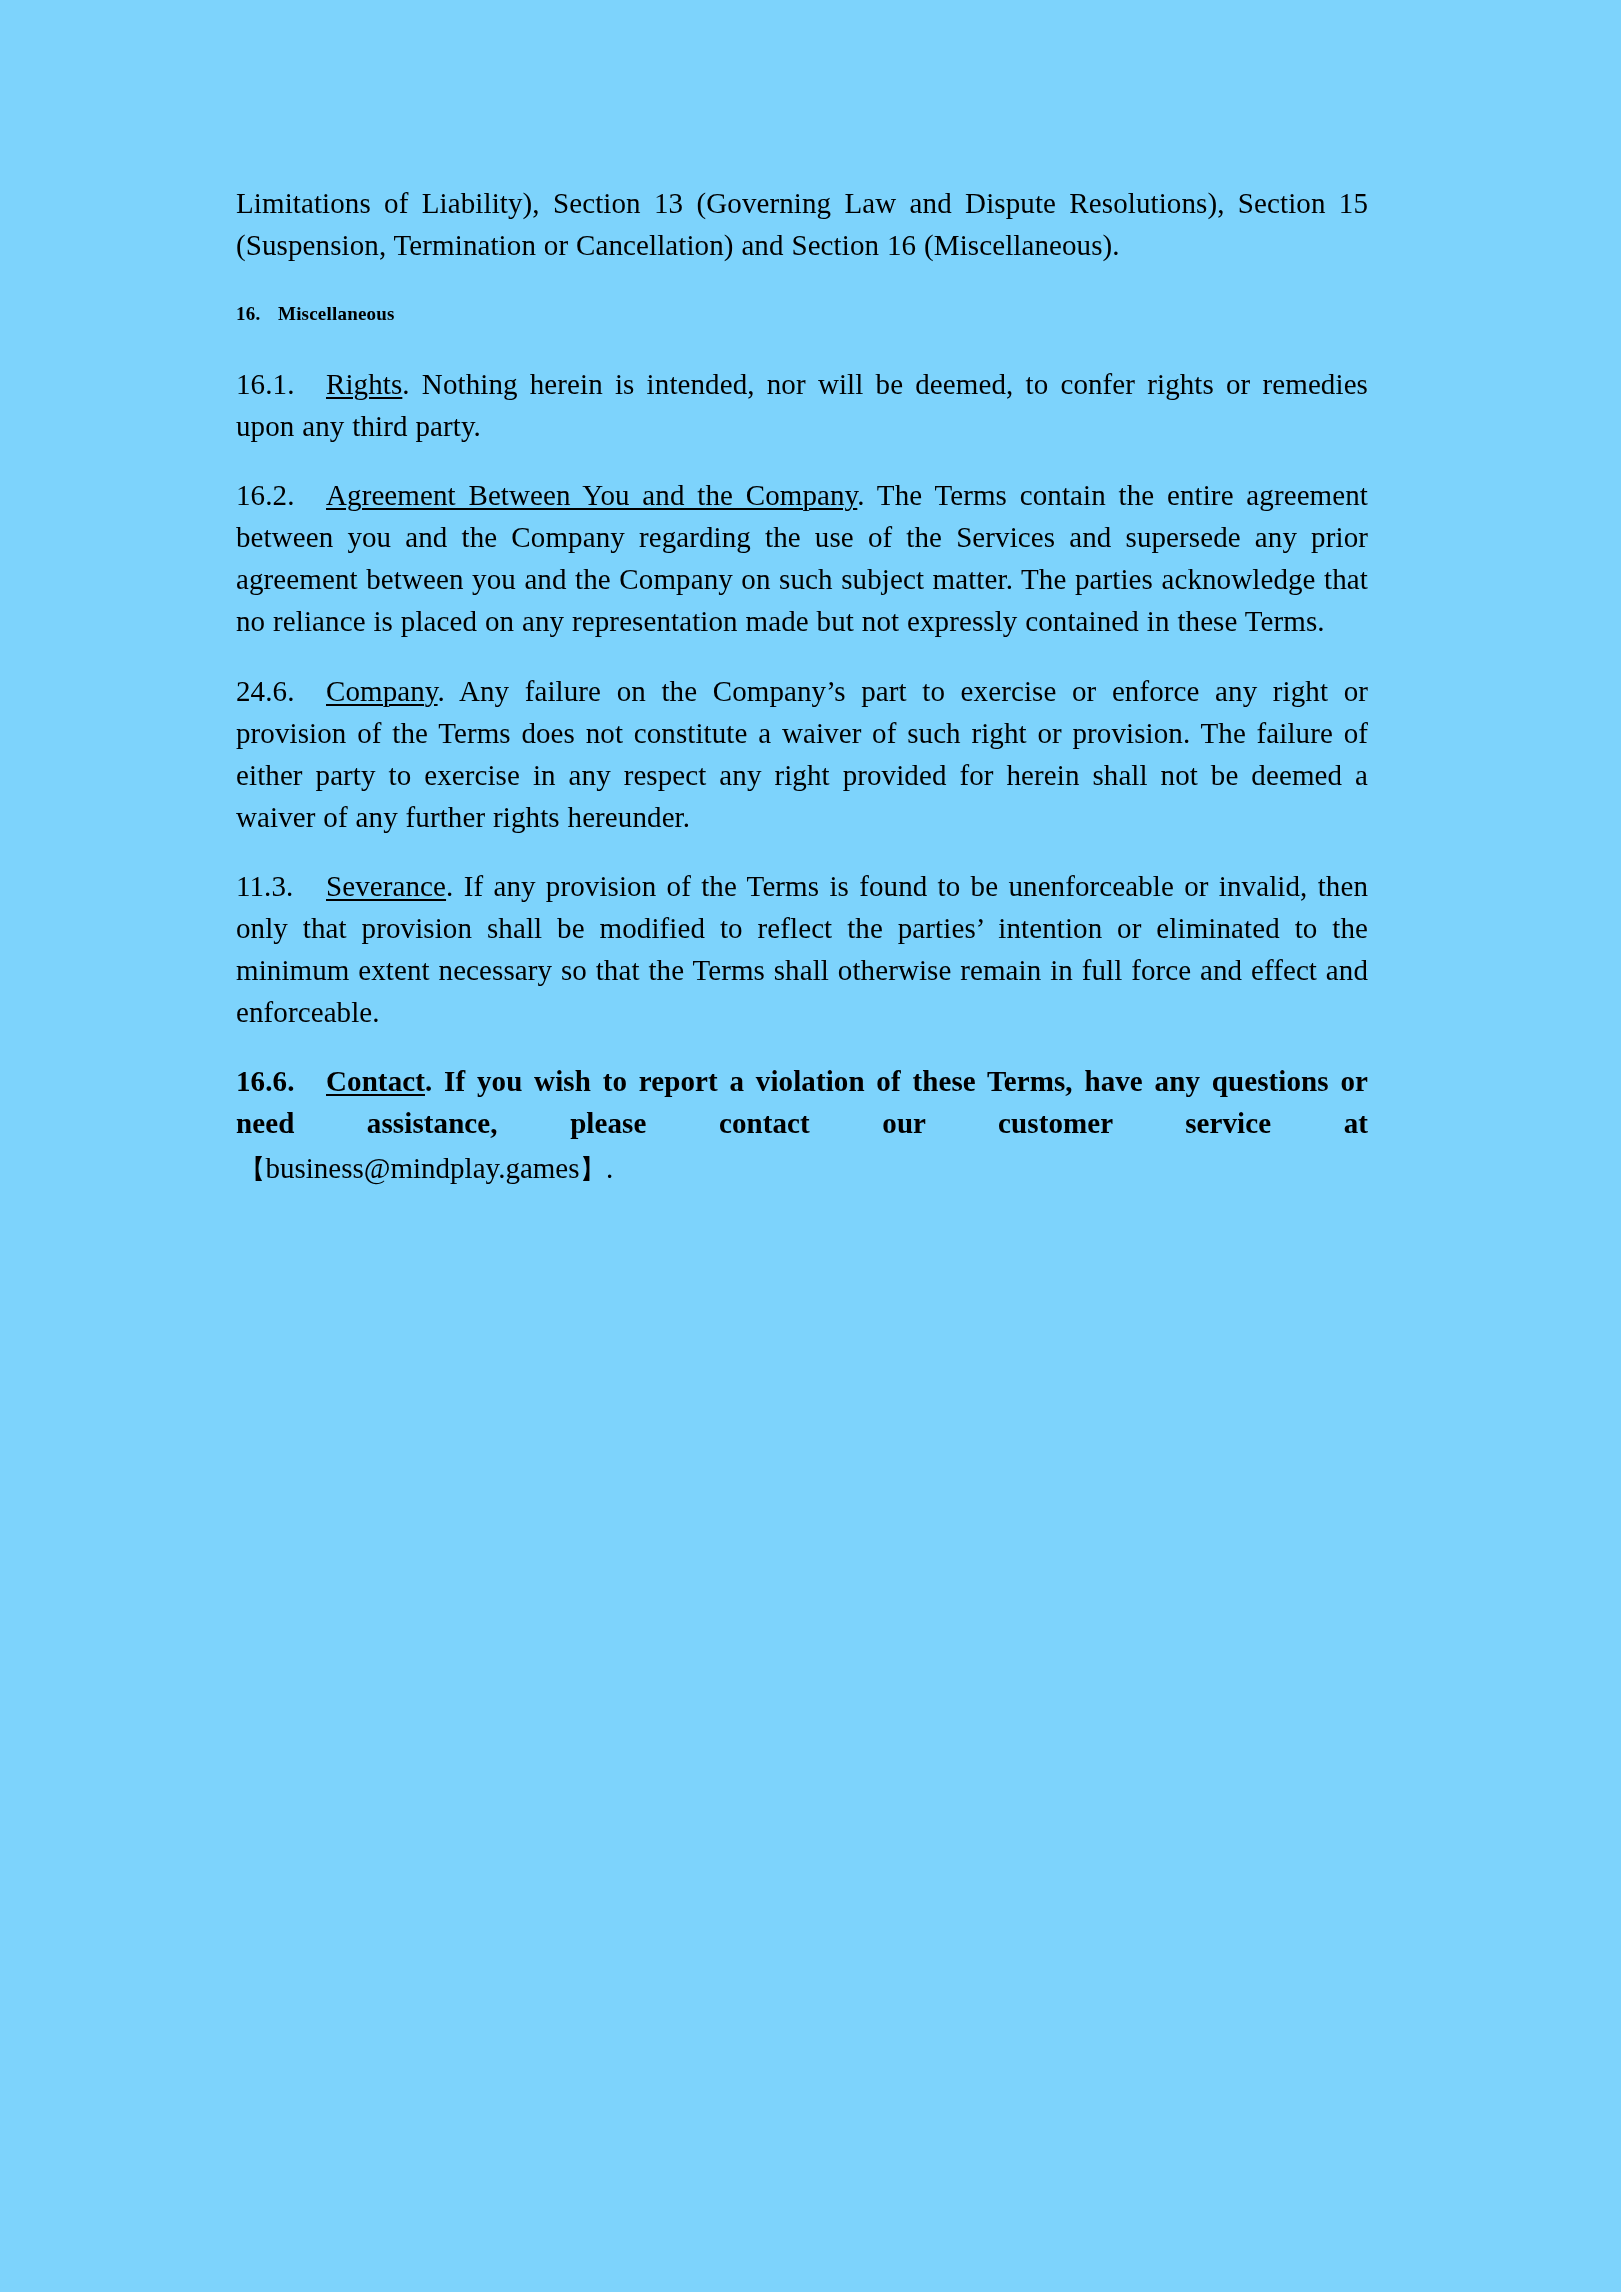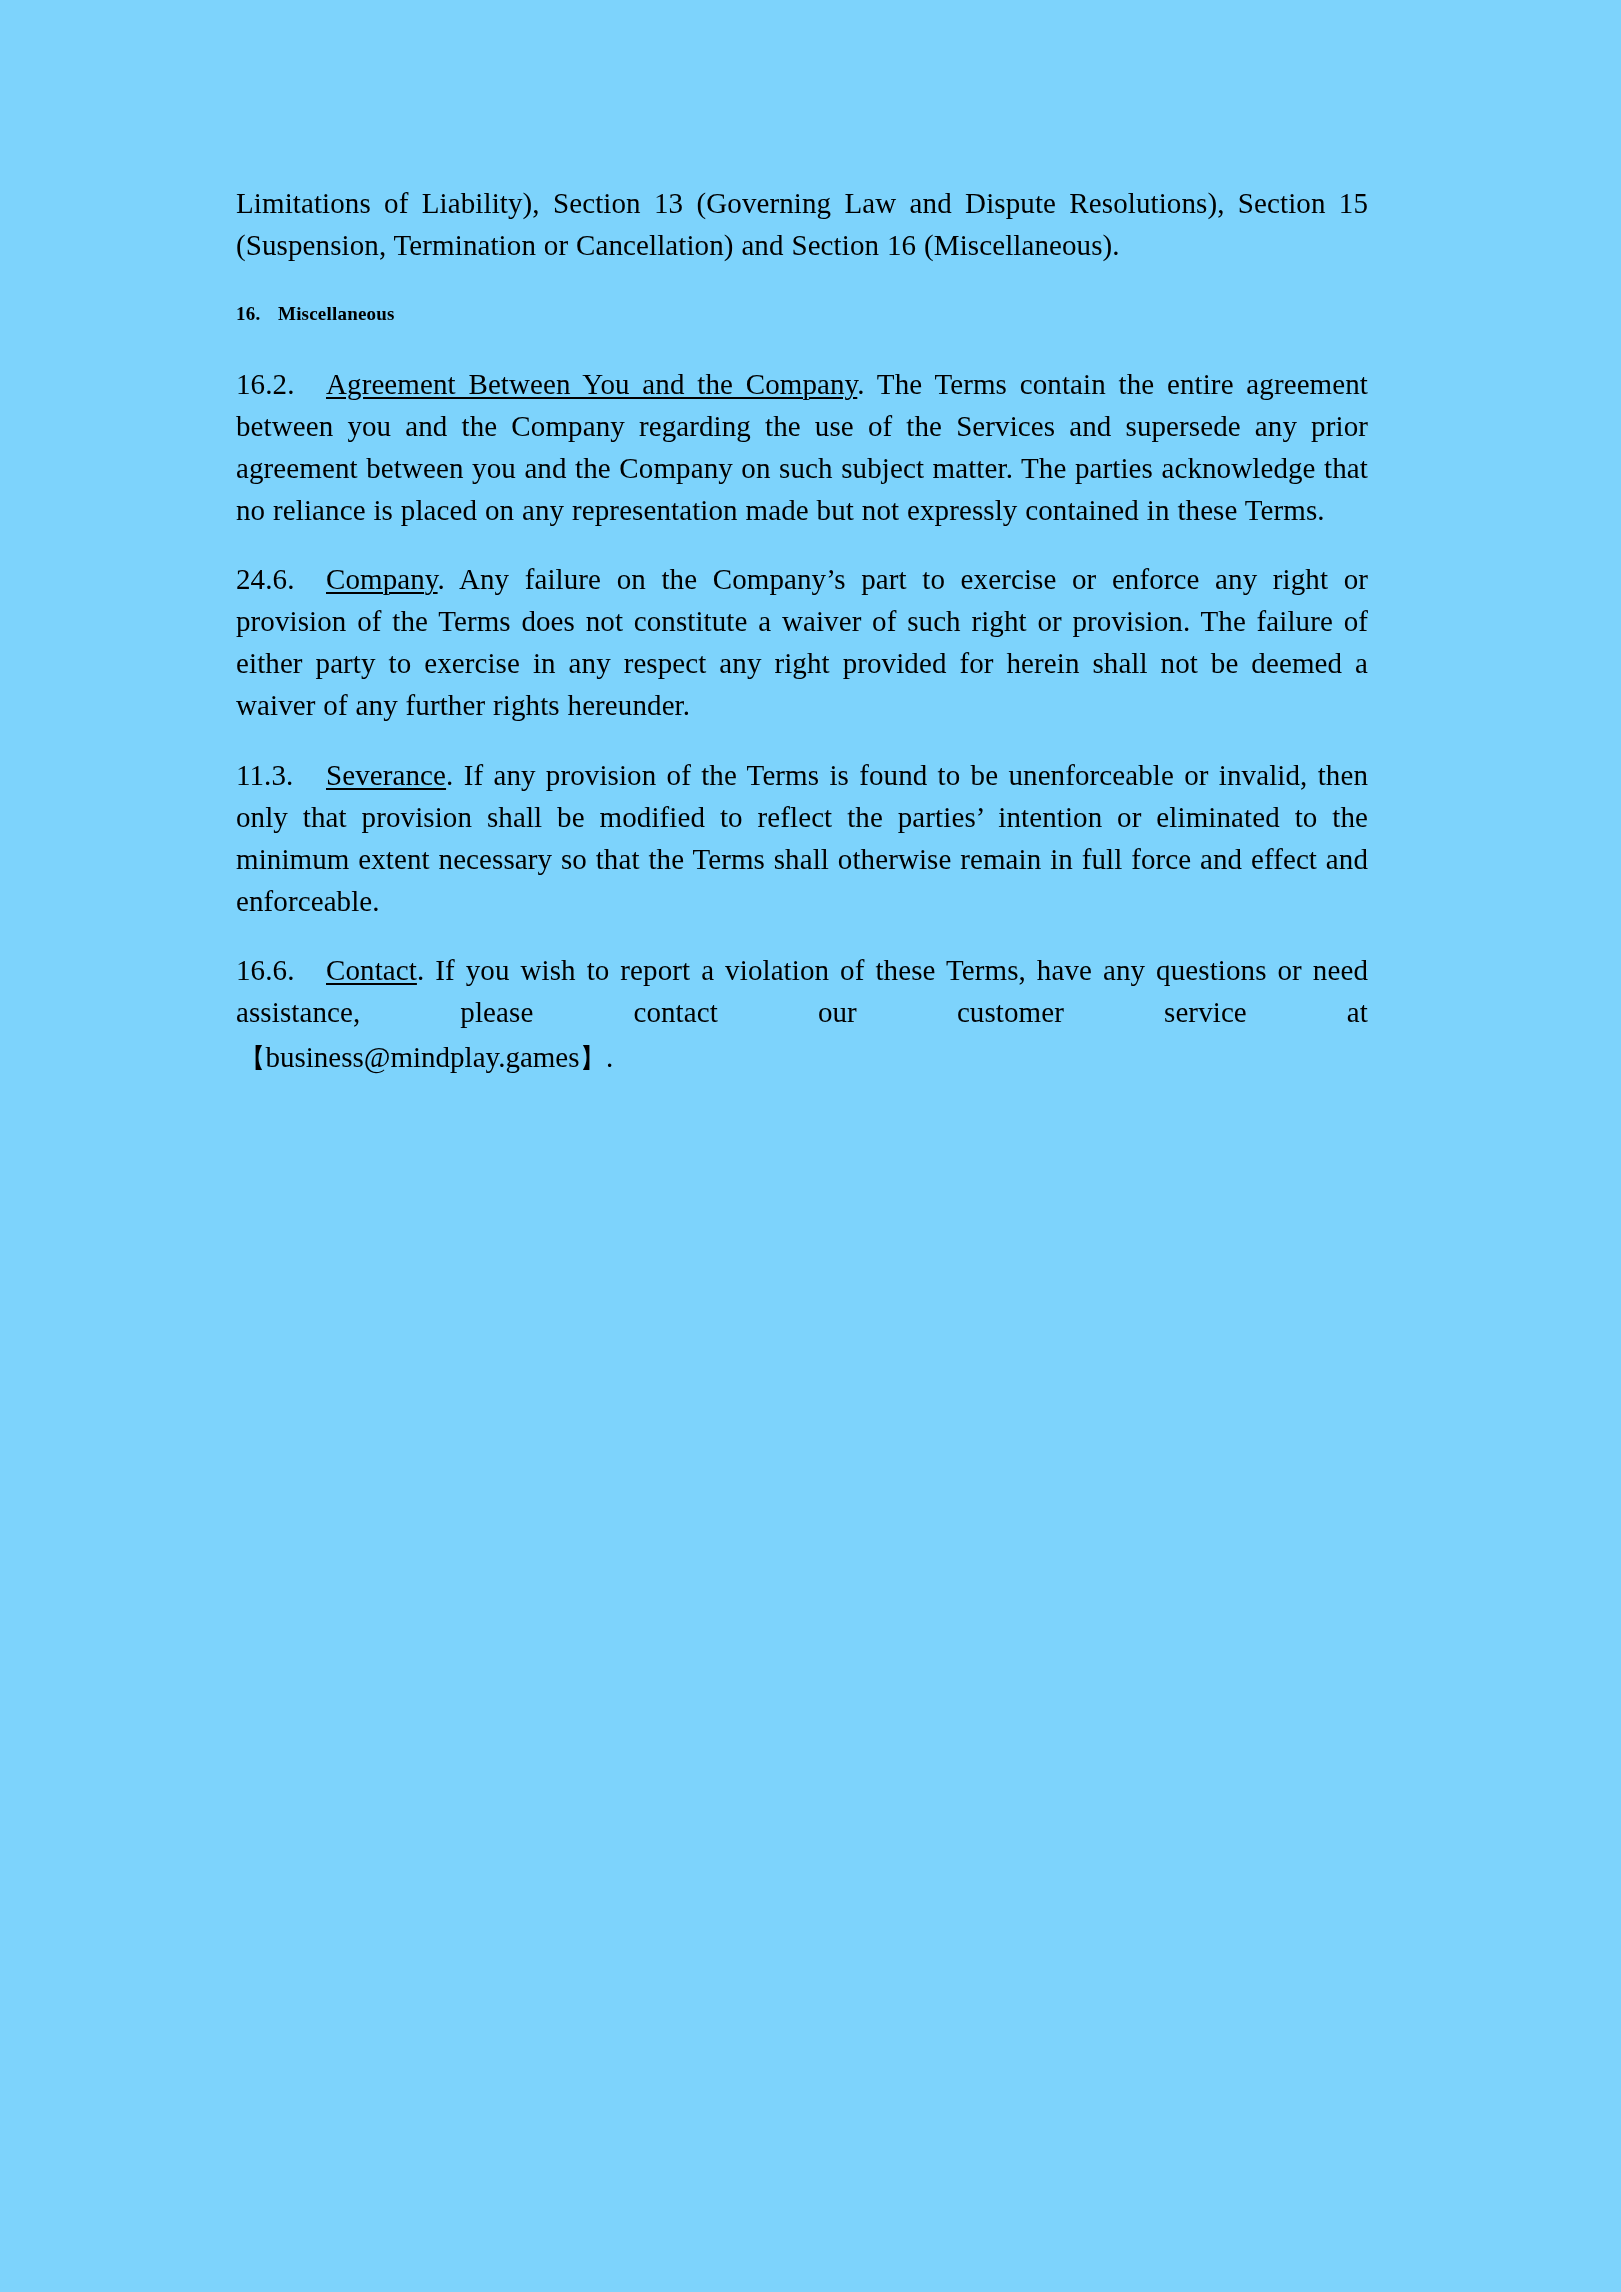--- a/index.html
+++ b/index.html
@@ -35,20 +35,21 @@
     word-spacing: 0.5px;
     -webkit-hyphens: none;
     hyphens: none;
   }
   .para:last-child {
     margin-bottom: 0;
   }
   
   .para.justify-last {
     text-align-last: justify;
+    font-weight: bold;
   }
   .heading {
     font-size: 19px;
     line-height: 42px;
     font-weight: bold;
     margin: 0 0 27.4px 0;
     text-align: left;
     letter-spacing: 0.2px;
   }
   .heading .num {
@@ -81,20 +82,23 @@
 
 <div class="page">
   <div class="content">
 
     <p class="para">Limitations of Liability), Section 13 (Governing Law and Dispute Resolutions), Section 15 (Suspension, Termination or Cancellation) and Section 16 (Miscellaneous).</p>
 
     <p class="heading">
       <span class="num">16.</span><span>Miscellaneous</span>
     </p>
 
+    <p class="para">
+      <span class="lead-num">16.1.</span><span class="sec-title">Rights</span><span>. Nothing herein is intended, nor will be deemed, to confer rights or remedies upon any third party.</span>
+    </p>
 
     <p class="para">
       <span class="lead-num">16.2.</span><span class="sec-title">Agreement Between You and the Company</span><span>. The Terms contain the entire agreement between you and the Company regarding the use of the Services and supersede any prior agreement between you and the Company on such subject matter. The parties acknowledge that no reliance is placed on any representation made but not expressly contained in these Terms.</span>
     </p>
 
     <p class="para">
       <span class="lead-num">24.6.</span><span class="sec-title">Company</span><span>. Any failure on the Company’s part to exercise or enforce any right or provision of the Terms does not constitute a waiver of such right or provision. The failure of either party to exercise in any respect any right provided for herein shall not be deemed a waiver of any further rights hereunder.</span>
     </p>
 
     <p class="para">

